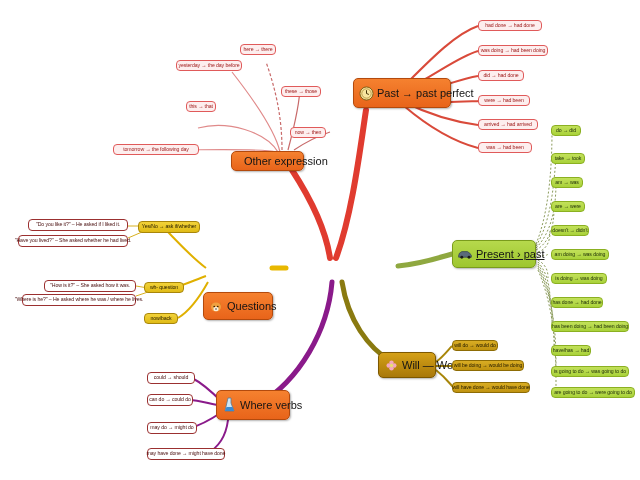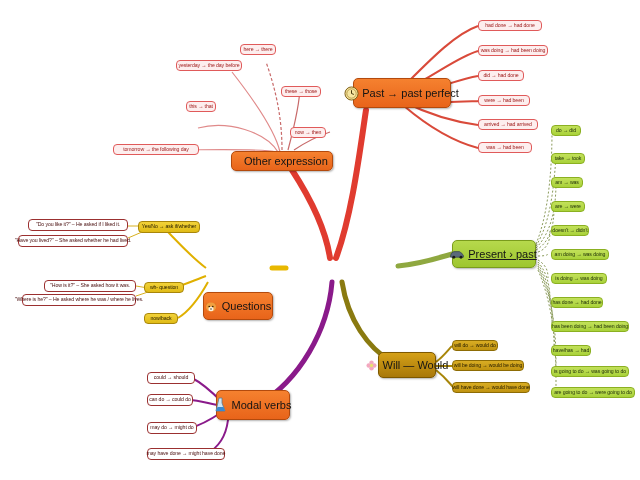--- a/index.html
+++ b/index.html
@@ -50,21 +50,21 @@
   }
 
   
   .branch {
     border-radius: 5px;
     font-size: 11px;
     color: #1c1c1c;
     padding: 0 6px 0 4px;
     box-shadow: 1px 1px 2px rgba(0,0,0,0.3);
     gap: 3px;
-    justify-content: center;
+    justify-content: space-between;
   }
   .branch-orange {
     background: linear-gradient(#f5812f, #e8641a);
     border: 1px solid #b34a0d;
   }
   .branch-green {
     background: linear-gradient(#b6d94c, #9ec62f);
     border: 1px solid #7a9c1c;
     text-decoration: underline;
   }
@@ -199,21 +199,21 @@
     <span class="branch-label">Past  → past perfect</span>
   </div>
 
   <div class="node leaf leaf-red" style="left:478px; top:20px; width:64px; height:11px;">had done → had done</div>
   <div class="node leaf leaf-red" style="left:478px; top:45px; width:70px; height:11px;">was doing → had been doing</div>
   <div class="node leaf leaf-red" style="left:478px; top:70px; width:46px; height:11px;">did → had done</div>
   <div class="node leaf leaf-red" style="left:478px; top:95px; width:52px; height:11px;">were → had been</div>
   <div class="node leaf leaf-red" style="left:478px; top:119px; width:60px; height:11px;">arrived → had arrived</div>
   <div class="node leaf leaf-red" style="left:478px; top:142px; width:54px; height:11px;">was → had been</div>
 
-  <div class="node branch branch-orange" style="left:231px; top:151px; width:102px; height:20px;padding-left:12px;">
+  <div class="node branch branch-orange" style="left:231px; top:151px; width:73px; height:20px;padding-left:12px;">
     <span class="branch-label" style="width:100%; text-align:center;">Other expression</span>
   </div>
 
   <div class="node leaf leaf-red" style="left:240px; top:44px; width:36px; height:11px;">here → there</div>
   <div class="node leaf leaf-red" style="left:176px; top:60px; width:66px; height:11px;">yesterday → the day before</div>
   <div class="node leaf leaf-red" style="left:186px; top:101px; width:30px; height:11px;">this → that</div>
   <div class="node leaf leaf-red" style="left:281px; top:86px; width:40px; height:11px;">these → those</div>
   <div class="node leaf leaf-red" style="left:290px; top:127px; width:36px; height:11px;">now → then</div>
   <div class="node leaf leaf-red" style="left:113px; top:144px; width:86px; height:11px;">tomorrow → the following day</div>
 
@@ -258,21 +258,21 @@
   <div class="node leaf leaf-olive" style="left:452px; top:360px; width:72px; height:11px;">will be doing → would be doing</div>
   <div class="node leaf leaf-olive" style="left:452px; top:382px; width:78px; height:11px;">will have done → would have done</div>
 
   <div class="node branch branch-orange" style="left:216px; top:390px; width:74px; height:30px;">
     <span class="icon">
       <svg width="13" height="16" viewBox="0 0 12 16">
         <path d="M4.5,1 L7.5,1 L7.5,6 L10.5,14 L1.5,14 Z" fill="#cfe6f5" stroke="#5a7a90" stroke-width="0.8"></path>
         <path d="M3,10 L9,10 L10.5,14 L1.5,14 Z" fill="#3a8ad0"></path>
       </svg>
     </span>
-    <span class="branch-label">Modal verbs</span>
+    <span class="branch-label">Where verbs</span>
   </div>
 
   <div class="node leaf leaf-white" style="left:147px; top:372px; width:48px; height:12px;">could → should</div>
   <div class="node leaf leaf-white" style="left:147px; top:394px; width:46px; height:12px;">can do → could do</div>
   <div class="node leaf leaf-white" style="left:147px; top:422px; width:50px; height:12px;">may do → might do</div>
   <div class="node leaf leaf-white" style="left:147px; top:448px; width:78px; height:12px;">may have done → might have done</div>
 
   <div class="node branch branch-orange" style="left:203px; top:260px; width:70px; height:28px;margin-top:32px;">
     <span class="icon">
       <svg width="14" height="14" viewBox="0 0 14 14">

